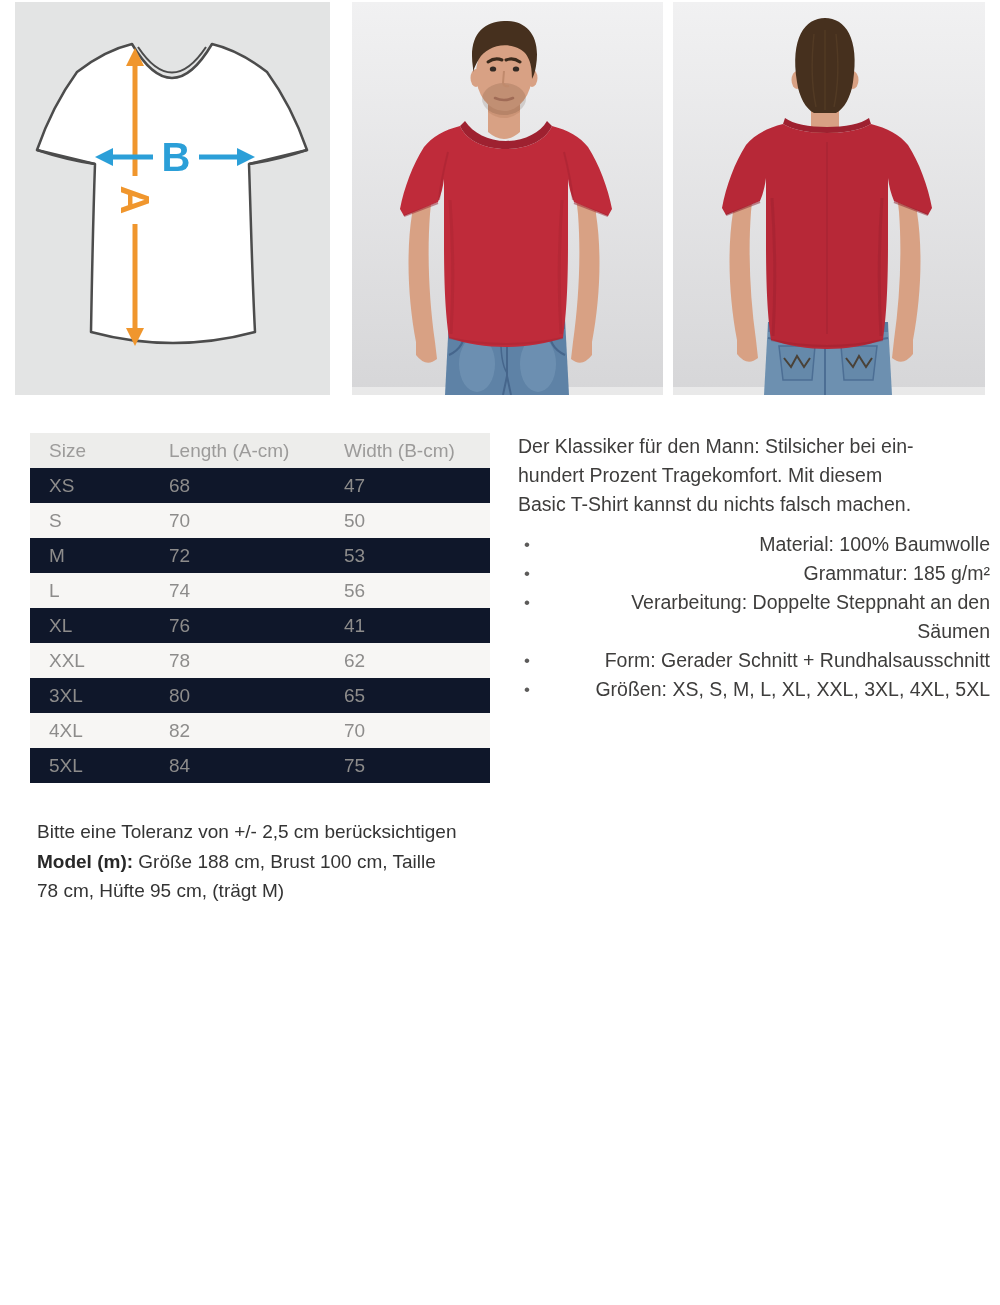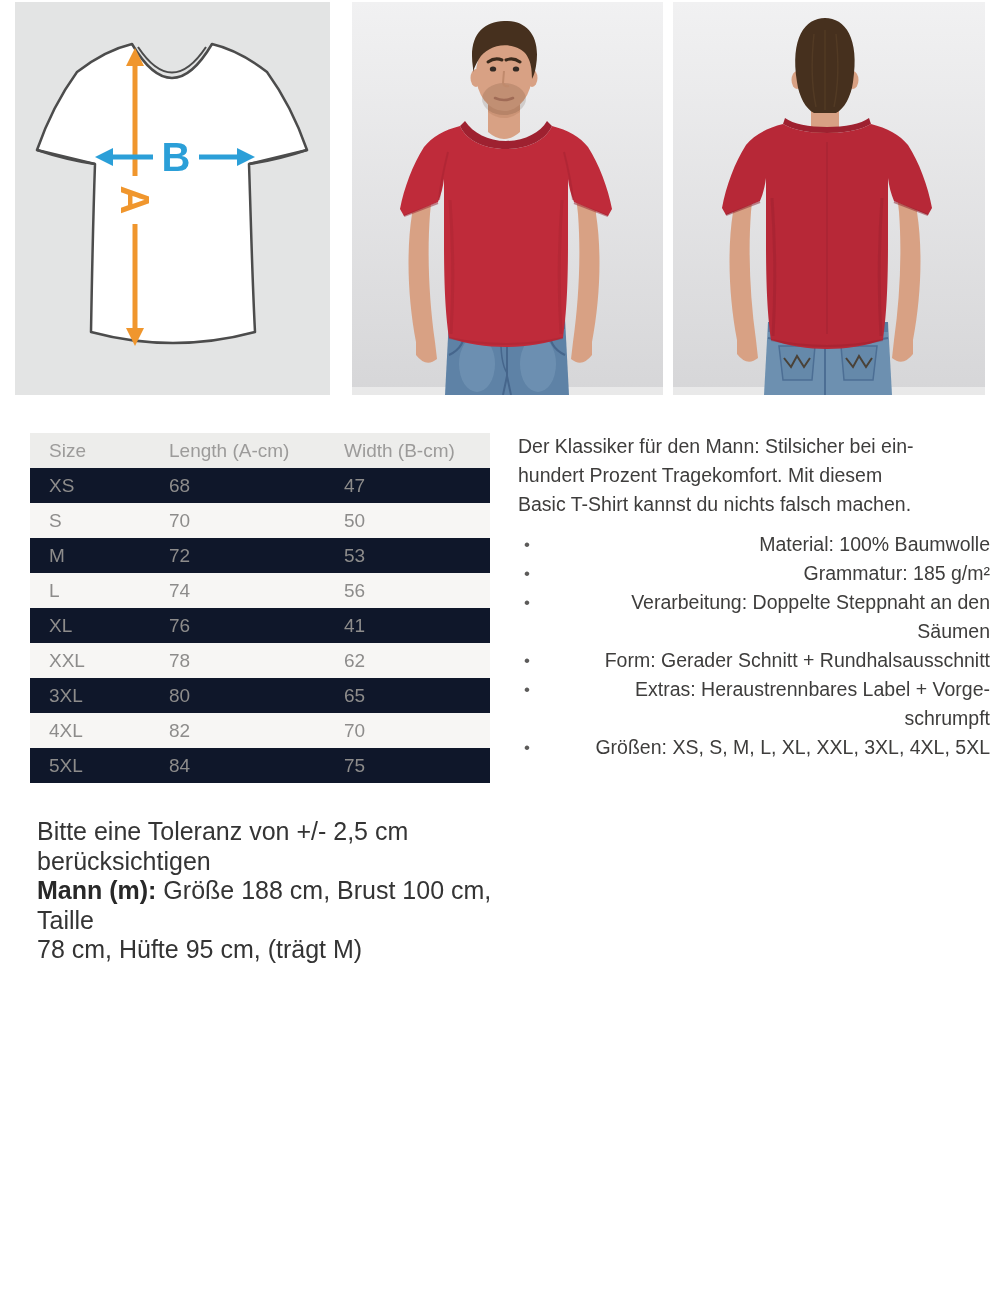--- a/index.html
+++ b/index.html
@@ -25,21 +25,21 @@
   
   .description { position:absolute; left:518px; top:432px; width:472px; color:#3e3d3c; font-size:19.5px; line-height:29px; }
   .description .intro-line { display:block; }
   .description ul { list-style:none; margin-top:11px; }
   .description li { position:relative; padding-left:27px; }
   .description li::before { content:"\2022"; position:absolute; left:6px; top:0; color:#5c5b5a; font-size:17px; }
   .description li span { display:block;text-align:right; }
   .description li span:empty { display:none; }
 
   
-  .notes { position:absolute; left:37px; top:817px; width:480px; color:#343434; font-size:25px; line-height:29.5px; }
+  .notes { position:absolute; left:37px; top:817px; width:480px; color:#343434; font-size:19px; line-height:29.5px; }
   .notes .bold { font-weight:bold; color:#282828; }
 </style>
 </head>
 <body>
 
 <div class="page">
 
   <div class="panel diagram">
     <svg viewBox="0 0 315 393">
       <rect width="315" height="393" fill="#e3e4e4"></rect>
@@ -259,29 +259,25 @@
 
       </li>
       <li>
         <span>Verarbeitung: Doppelte Steppnaht an den</span>
         <span>Säumen</span>
       </li>
       <li>
         <span>Form: Gerader Schnitt + Rundhalsausschnitt</span>
       </li>
       <li>
-        <span>Extras: Heraustrennbares Label + Vorge-</span>
-        <span>schrumpft</span>
-      </li>
-      <li>
         <span>Größen: XS, S, M, L, XL, XXL, 3XL, 4XL, 5XL</span>
 
       </li>
     </ul>
   </div>
 
   <div class="notes">
     <div>Bitte eine Toleranz von +/- 2,5 cm berücksichtigen</div>
-    <div><span class="bold">Mann (m):</span><span> Größe 188 cm, Brust 100 cm, Taille</span></div>
+    <div><span class="bold">Model (m):</span><span> Größe 188 cm, Brust 100 cm, Taille</span></div>
     <div>78 cm, Hüfte 95 cm, (trägt M)</div>
   </div>
 
 </div>
 
 </body></html>

